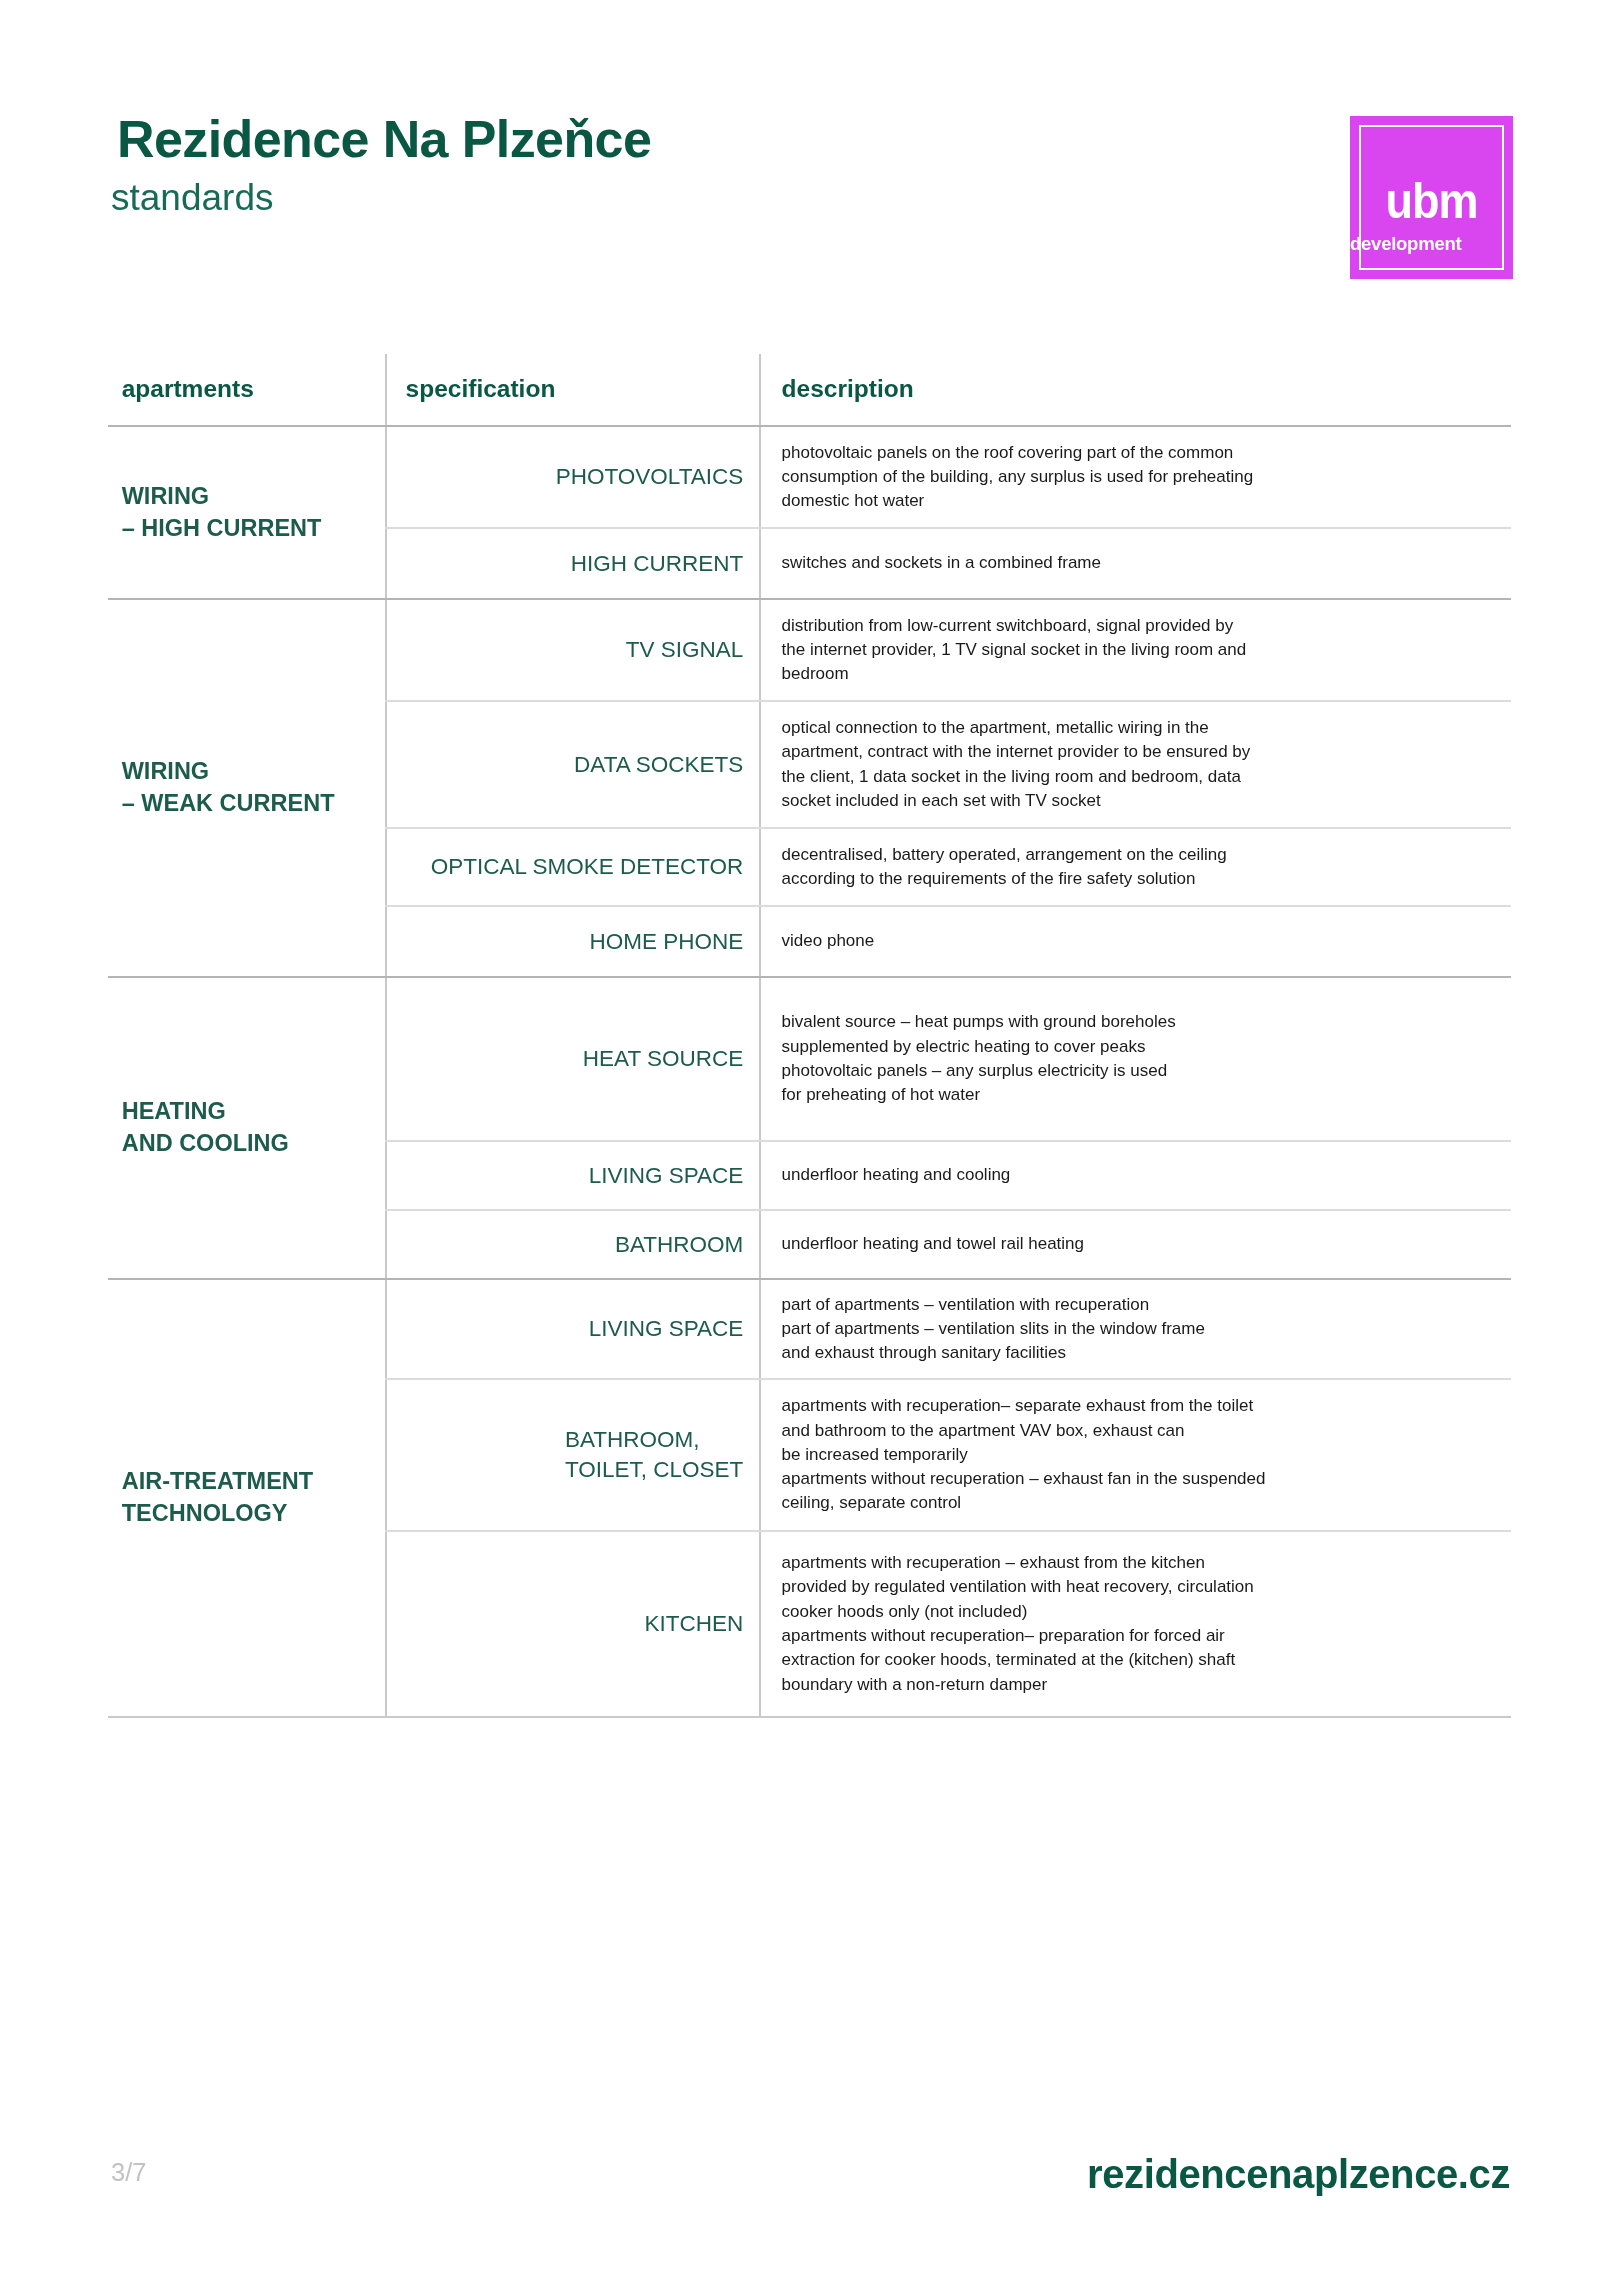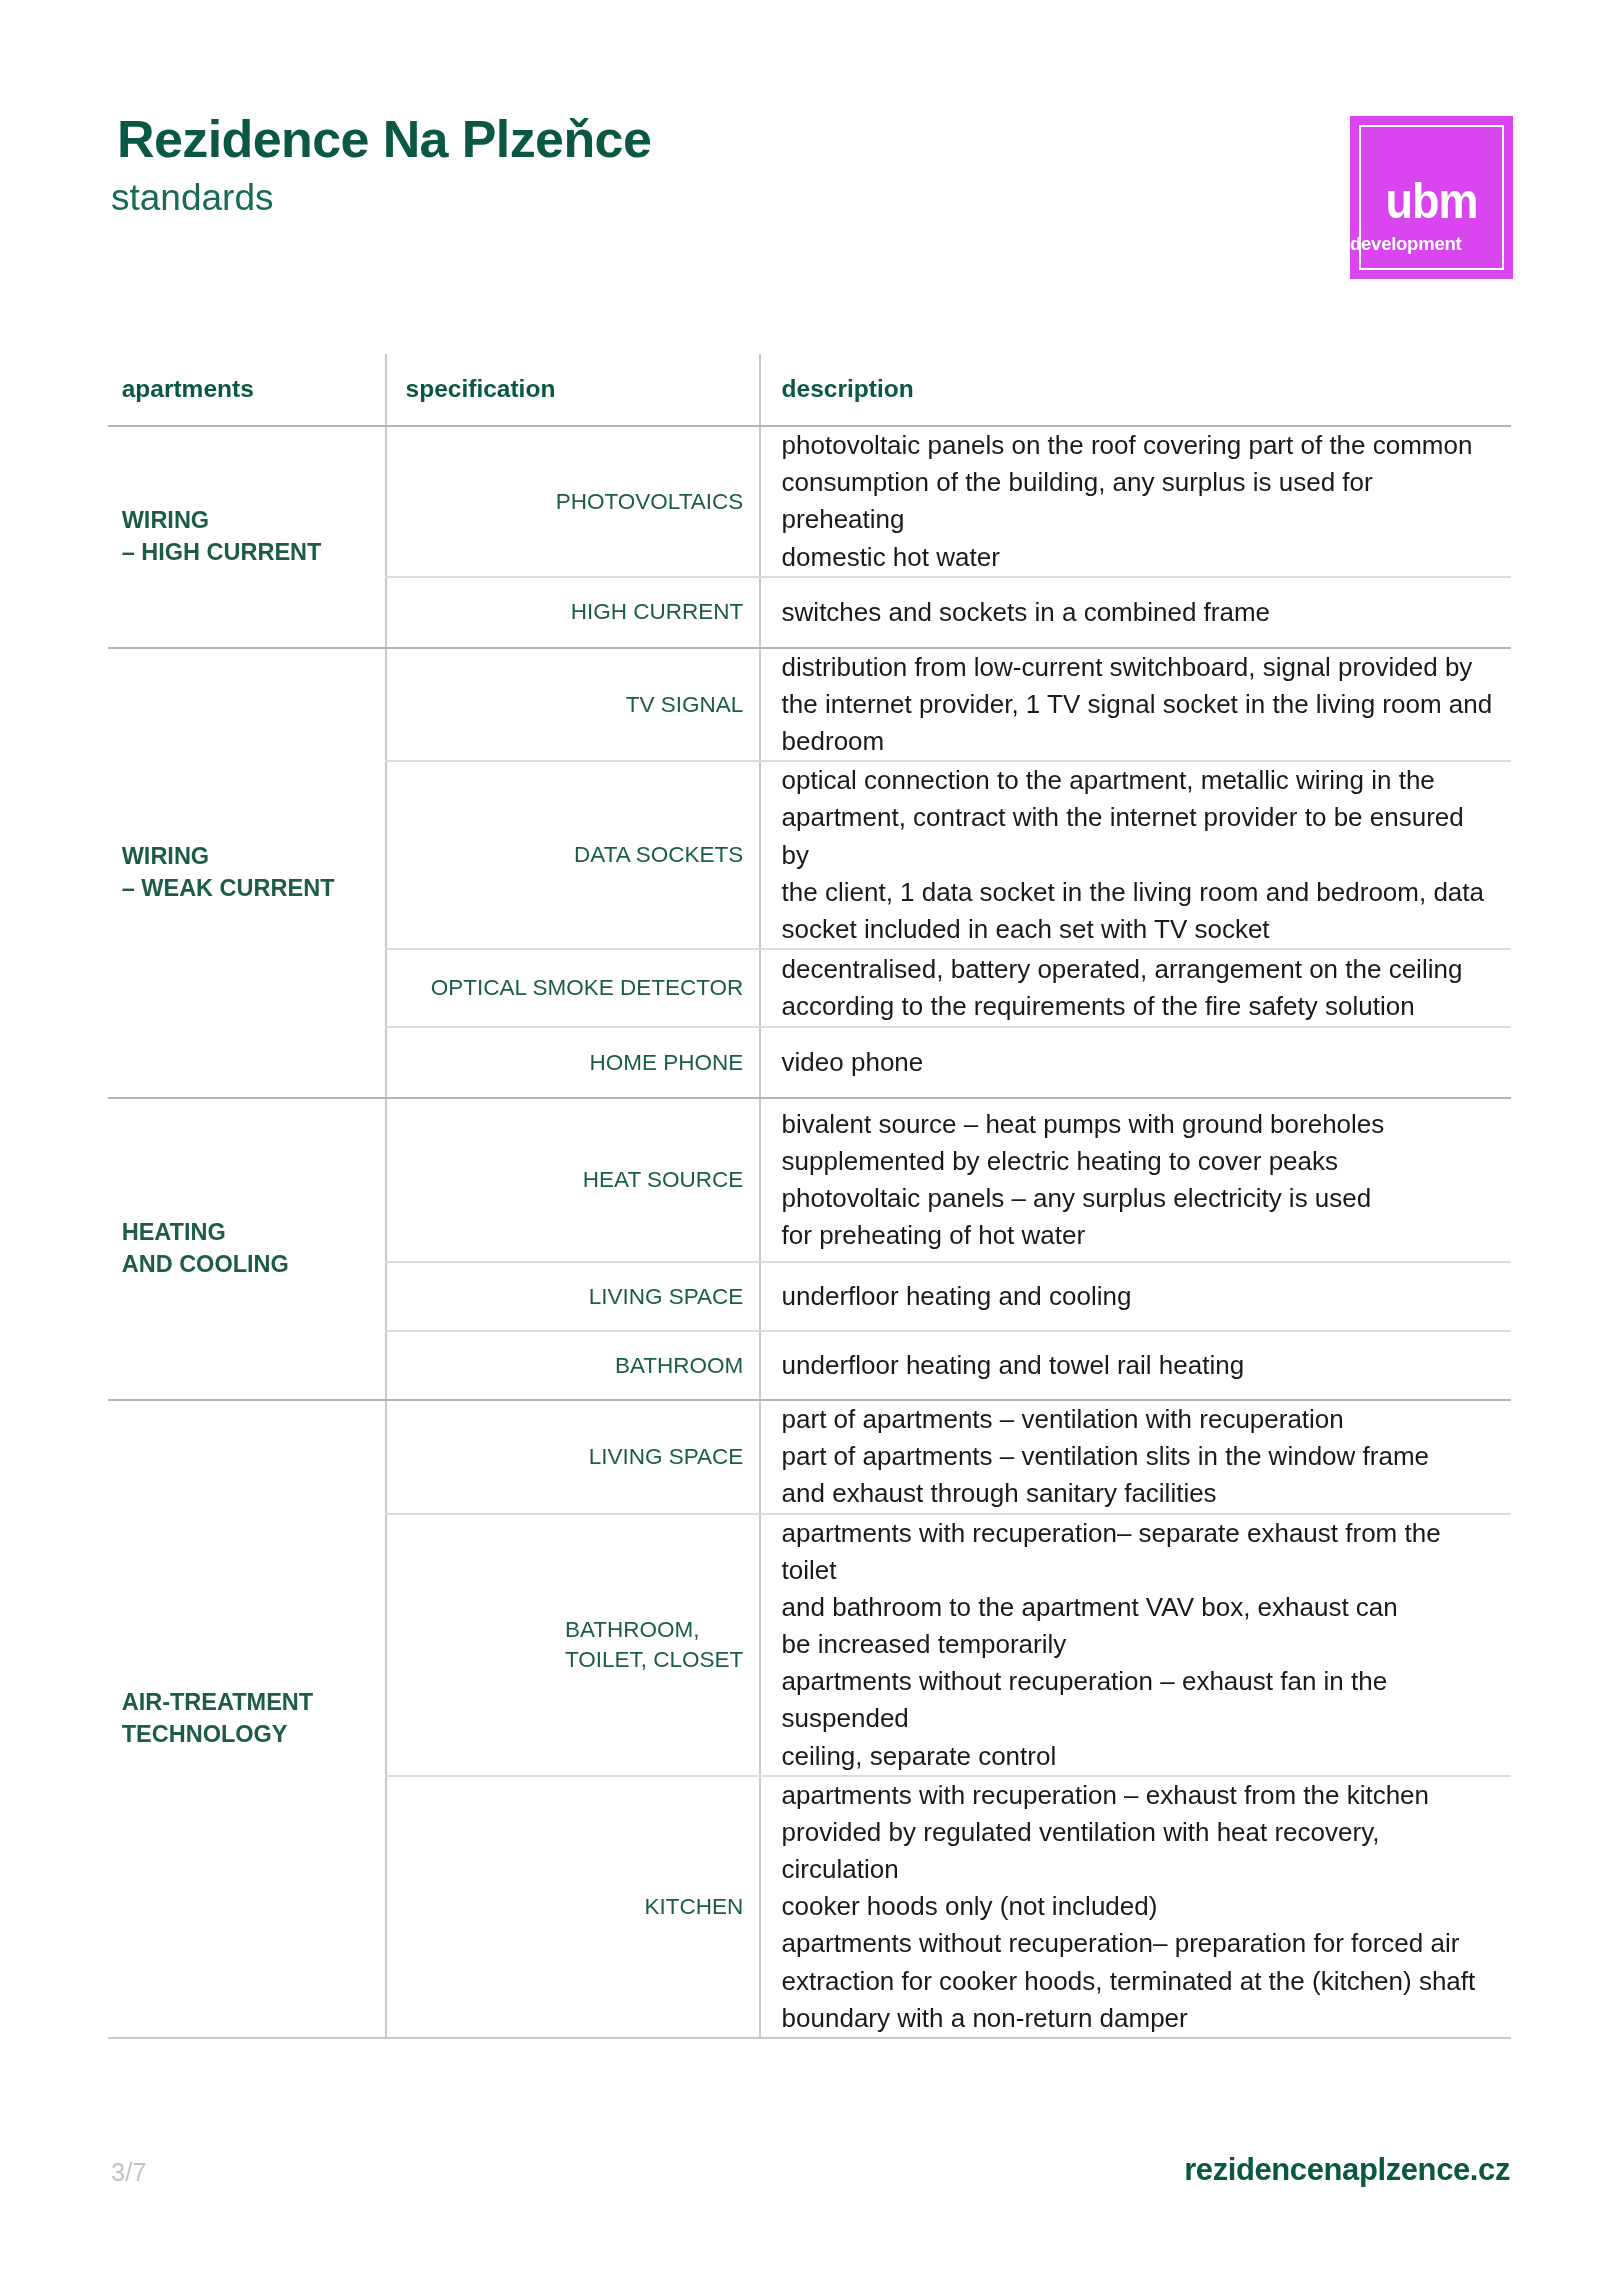--- a/index.html
+++ b/index.html
@@ -208,21 +208,21 @@
   }
   .desc-cell {
     flex: 1 1 auto;
     box-sizing: border-box;
     padding: 0 13.7px 0 20.6px;
     border-left: 2px solid #c9c9c9;
     display: flex;
     align-items: center;
   }
   .desc-text {
-    font-size: 26px;
+    font-size: 17px;
     color: #1a1a1a;
     line-height: 1.43;
     font-weight: 400;
     white-space: pre-line;
   }
 
   
   .footer {
     position: absolute;
     left: 111px;
@@ -235,21 +235,21 @@
     left: 0;
     top: 5.9px;
     font-size: 25.5px;
     color: #c2c2c2;
     font-weight: 400;
   }
   .site {
     position: absolute;
     right: 0;
     top: 0;
-    font-size: 31px;
+    font-size: 40px;
     font-weight: bold;
     color: #0a5743;
     letter-spacing: -0.4px;
   }
 </style>
 </head>
 <body>
 
 <div class="page">
 

